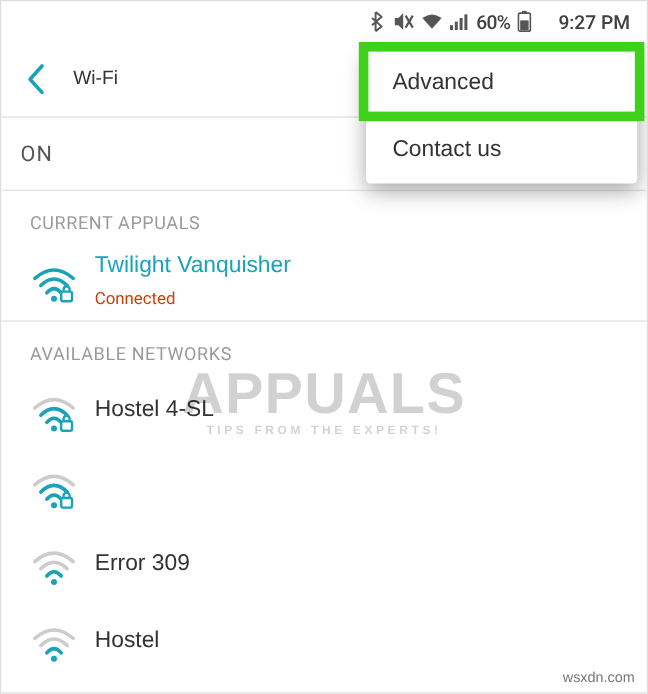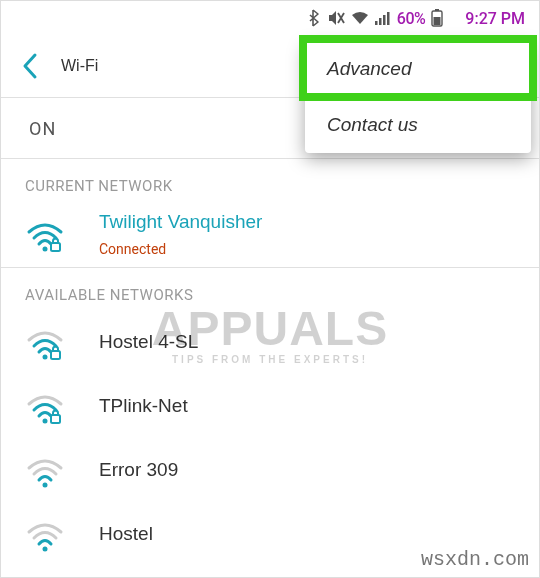--- a/index.html
+++ b/index.html
@@ -15,21 +15,21 @@
     }
     
     .status-bar {
       height: 34px;
       display: flex;
       align-items: center;
       justify-content: flex-end;
       padding: 0 14px;
       gap: 6px;
       font-size: 16px;
-      color: #a21caf;
+      color: #404040;
     }
     .status-bar .pct { font-weight: 500; letter-spacing: -0.5px; }
     .status-bar .time { font-weight: 500; margin-left: 16px; }
     .status-bar svg { display: block; }
     
     .app-bar {
       height: 62px;
       display: flex;
       align-items: center;
       padding: 0 20px;
@@ -46,39 +46,39 @@
       font-weight: 500;
       font-family: 'Comic Sans MS', cursive, sans-serif;
       color: #333;
     }
     .divider { height: 1px; background: #e0e0e0; }
     
     .toggle-row {
       height: 60px;
       display: flex;
       align-items: center;
-      padding: 0 28px;
+      padding: 0 16px;
       font-size: 18px;
       color: #555;
       letter-spacing: 1px;
     }
     
     .section-header {
       padding: 18px 24px 6px;
       font-size: 15px;
       color: #9a9a9a;
       letter-spacing: 0.5px;
     }
     
     .net-row {
       display: flex;
       align-items: center;
       padding: 10px 24px;
       min-height: 64px;
-      gap: 34px;
+      gap: 14px;
     }
     .net-row .ssid {
       font-size: 19px;
       font-family: 'Comic Sans MS', cursive, sans-serif;
       color: #333;
     }
     .net-row .sub {
       font-size: 14px;
       color: #c2410c;
       margin-top: 8px;
@@ -88,21 +88,20 @@
     
     .popup {
       position: absolute;
       top: 40px;
       right: 8px;
       width: 226px;
       background: #fff;
       border-radius: 4px;
       box-shadow: 0 6px 18px rgba(0,0,0,0.35);
       z-index: 10;
-      font-style: italic;
     }
     .popup-item {
       height: 56px;
       display: flex;
       align-items: center;
       padding: 0 22px;
       font-size: 19px;
       font-family: 'Comic Sans MS', cursive, sans-serif;
       color: #333;
     }
@@ -134,23 +133,23 @@
       display: block;
       font-size: 10px;
       letter-spacing: 3px;
       margin-top: 2px;
       font-weight: 700;
     }
     .wm-wsx {
       position: absolute;
       right: 10px;
       bottom: 6px;
-      font-size: 20px;
+      font-size: 12px;
       color: #777;
-      font-family: Liberation Mono, monospace;
+      font-family: Liberation Sans, sans-serif;
       pointer-events: none;
     }
   </style>
 </head>
 <body>
 
 <div class="status-bar">
   <span>
     <svg width="14" height="18" viewBox="0 0 14 18">
         <path d="M6 1 L11 5 L3 12 M3 6 L11 13 L6 17 M6 1 V17" stroke="#555" stroke-width="1.6" fill="none" stroke-linejoin="round"></path>
@@ -195,21 +194,21 @@
   </div>
   <div class="app-title">Wi-Fi</div>
 </div>
 <div class="divider"></div>
 
 <div class="toggle-row">
   <span>ON</span>
 </div>
 <div class="divider"></div>
 
-<div class="section-header">CURRENT NETWORK</div>
+<div class="section-header">CURRENT APPUALS</div>
 <div class="net-row current">
   <span class="wifi-icon">
     <svg width="40" height="40" viewBox="0 0 40 40">
       <path d="M4 18 Q20 4 36 18" stroke="#1aa3b8" stroke-width="3" fill="none" stroke-linecap="round"></path>
       <path d="M9 24 Q20 13 31 24" stroke="#1aa3b8" stroke-width="3" fill="none" stroke-linecap="round"></path>
       <path d="M14 30 Q20 23 26 30" stroke="#1aa3b8" stroke-width="3" fill="none" stroke-linecap="round"></path>
       <circle cx="20" cy="35" r="2.5" fill="#1aa3b8"></circle>
       <rect x="26" y="29" width="9" height="8" rx="1.5" fill="#fff" stroke="#1aa3b8" stroke-width="2"></rect>
       <path d="M28 29 v-2 a2.5 2.5 0 0 1 5 0 v2" stroke="#1aa3b8" stroke-width="2" fill="none"></path>
     </svg>
@@ -241,21 +240,20 @@
   <span class="wifi-icon">
     <svg width="40" height="40" viewBox="0 0 40 40">
       <path d="M4 18 Q20 4 36 18" stroke="#ccc" stroke-width="3" fill="none" stroke-linecap="round"></path>
       <path d="M9 24 Q20 13 31 24" stroke="#1aa3b8" stroke-width="3" fill="none" stroke-linecap="round"></path>
       <path d="M14 30 Q20 23 26 30" stroke="#1aa3b8" stroke-width="3" fill="none" stroke-linecap="round"></path>
       <circle cx="20" cy="35" r="2.5" fill="#1aa3b8"></circle>
       <rect x="26" y="29" width="9" height="8" rx="1.5" fill="#fff" stroke="#1aa3b8" stroke-width="2"></rect>
       <path d="M28 29 v-2 a2.5 2.5 0 0 1 5 0 v2" stroke="#1aa3b8" stroke-width="2" fill="none"></path>
     </svg>
   </span>
-  <div class="ssid">TPlink-Net</div>
 </div>
 
 <div class="net-row">
   <span class="wifi-icon">
     <svg width="40" height="40" viewBox="0 0 40 40">
       <path d="M4 18 Q20 4 36 18" stroke="#ccc" stroke-width="3" fill="none" stroke-linecap="round"></path>
       <path d="M9 24 Q20 13 31 24" stroke="#ccc" stroke-width="3" fill="none" stroke-linecap="round"></path>
       <path d="M14 30 Q20 23 26 30" stroke="#1aa3b8" stroke-width="3" fill="none" stroke-linecap="round"></path>
       <circle cx="20" cy="35" r="2.5" fill="#1aa3b8"></circle>
     </svg>

